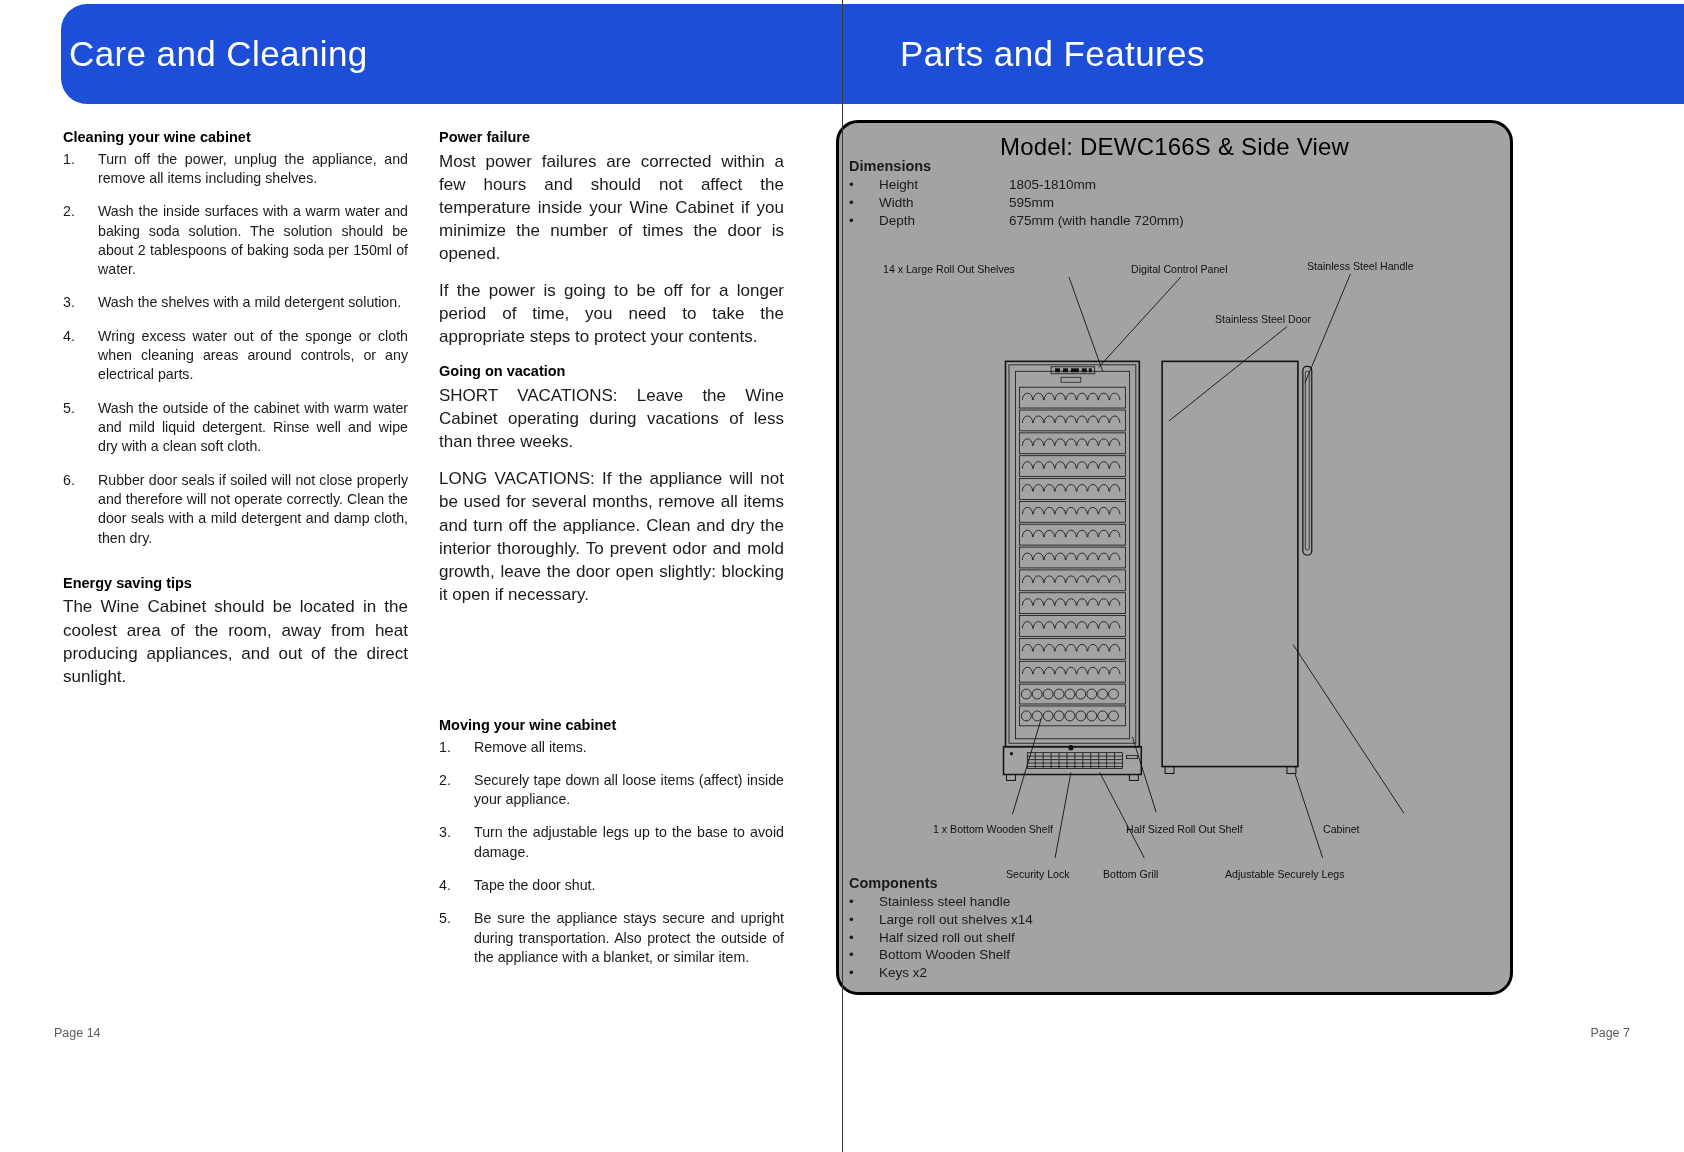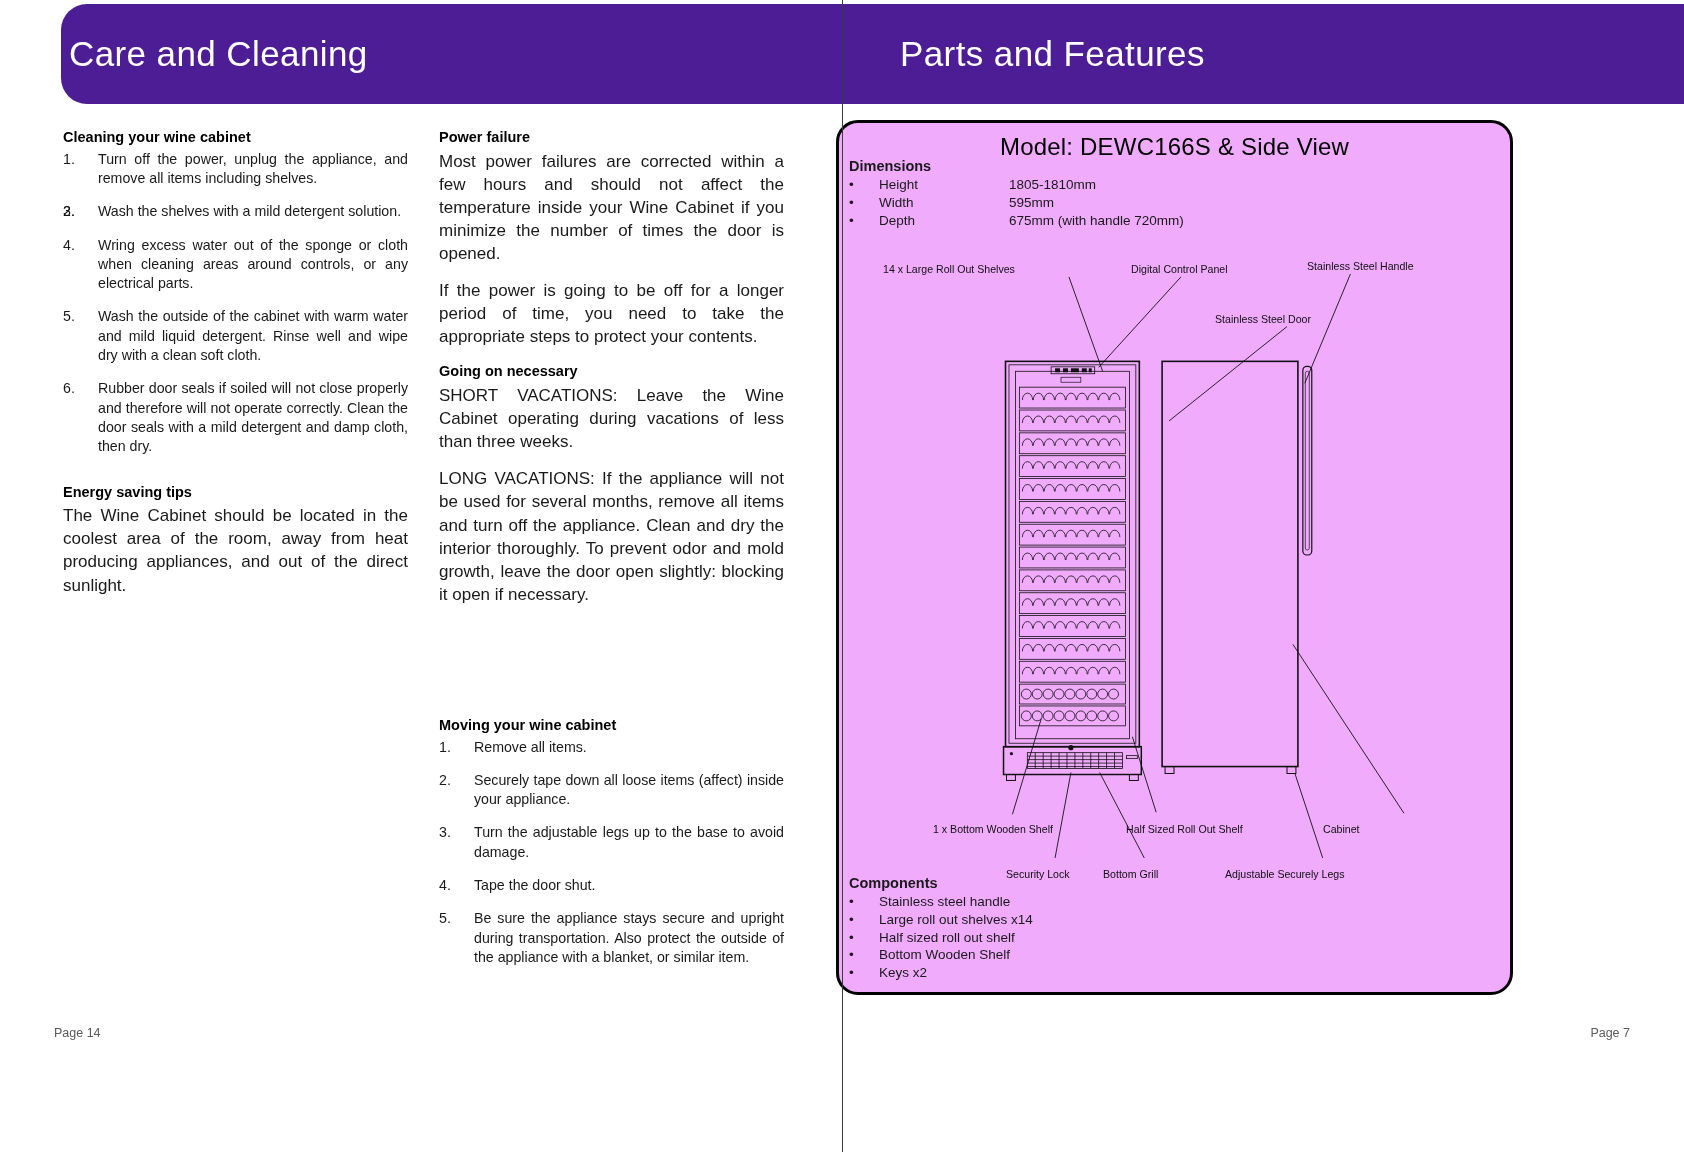--- a/index.html
+++ b/index.html
@@ -39,21 +39,21 @@
     height: 1152px;
     background: #3a3a3a;
     z-index: 5;
   }
 
   
   .banner {
     position: absolute;
     top: 4px;
     height: 100px;
-    background: #4c1d95;
+    background: #1d4ed8;
     display: flex;
     align-items: center;
     box-sizing: border-box;
   }
   .banner-left {
     left: 61px;
     right: 0;
     width: 781px;
     border-top-left-radius: 26px;
     border-bottom-left-radius: 26px;
@@ -129,21 +129,21 @@
   
   .panel {
     position: absolute;
     left: 836px;
     top: 120px;
     width: 677px;
     height: 875px;
     border: 3px solid #000;
     border-radius: 22px;
     box-sizing: border-box;
-    background: #f0abfc;
+    background: #a3a3a3;
   }
   .panel-title {
     position: absolute;
     top: 10px;
     left: 0;
     width: 100%;
     text-align: center;
     font-size: 24px;
     letter-spacing: 0.2px;
     color: #000;
@@ -227,20 +227,21 @@
 
         <h3 class="sec-head">Cleaning your wine cabinet</h3>
 
         <ol class="numlist">
           <li>
             <span class="num">1.</span>
             <span>Turn off the power, unplug the appliance, and remove all items including shelves.</span>
           </li>
           <li>
             <span class="num">2.</span>
+            <span>Wash the inside surfaces with a warm water and baking soda solution. The solution should be about 2 tablespoons of baking soda per 150ml of water.</span>
           </li>
           <li>
             <span class="num">3.</span>
             <span>Wash the shelves with a mild detergent solution.</span>
           </li>
           <li>
             <span class="num">4.</span>
             <span>Wring excess water out of the sponge or cloth when cleaning areas around controls, or any electrical parts.</span>
           </li>
           <li>
@@ -256,21 +257,21 @@
         <h3 class="sec-head spaced">Energy saving tips</h3>
         <p class="body last">The Wine Cabinet should be located in the coolest area of the room, away from heat producing appliances, and out of the direct sunlight.</p>
       </div>
 
       <div class="col">
 
         <h3 class="sec-head">Power failure</h3>
         <p class="body">Most power failures are corrected within a few hours and should not affect the temperature inside your Wine Cabinet if you minimize the number of times the door is opened.</p>
         <p class="body">If the power is going to be off for a longer period of time, you need to take the appropriate steps to protect your contents.</p>
 
-        <h3 class="sec-head">Going on necessary</h3>
+        <h3 class="sec-head">Going on vacation</h3>
         <p class="body">SHORT VACATIONS: Leave the Wine Cabinet operating during vacations of less than three weeks.</p>
         <p class="body">LONG VACATIONS: If the appliance will not be used for several months, remove all items and turn off the appliance.  Clean and dry the interior thoroughly.  To prevent odor and mold growth, leave the door open slightly: blocking it open if necessary.</p>
 
         <div style="height:96px"></div>
 
         <h3 class="sec-head">Moving your wine cabinet</h3>
 
         <ol class="numlist">
           <li>
             <span class="num">1.</span>

